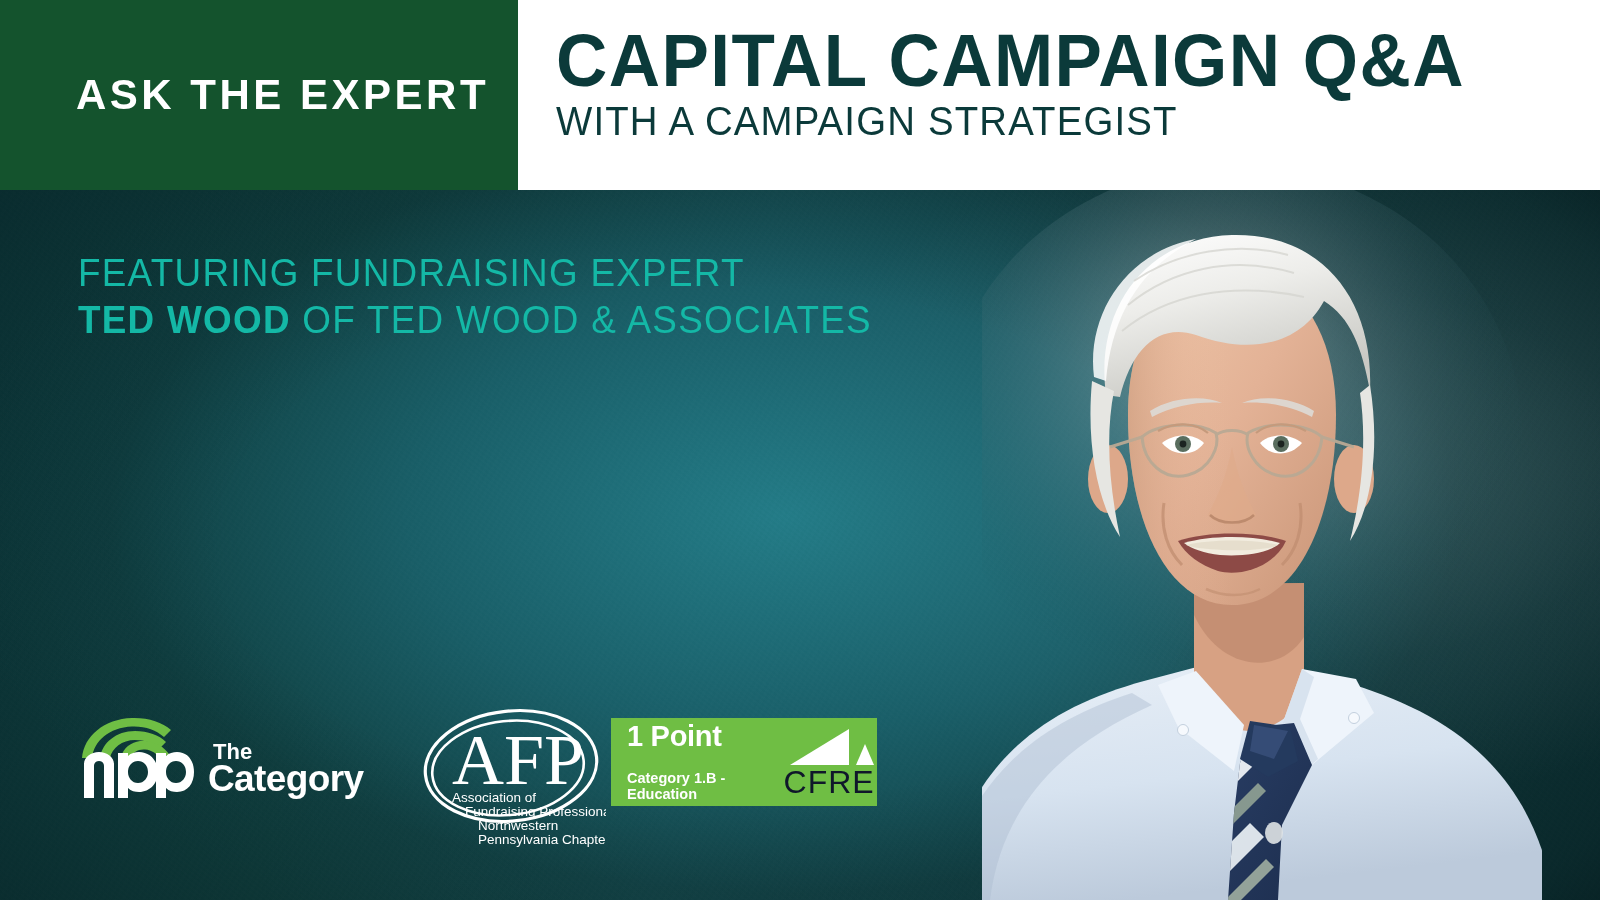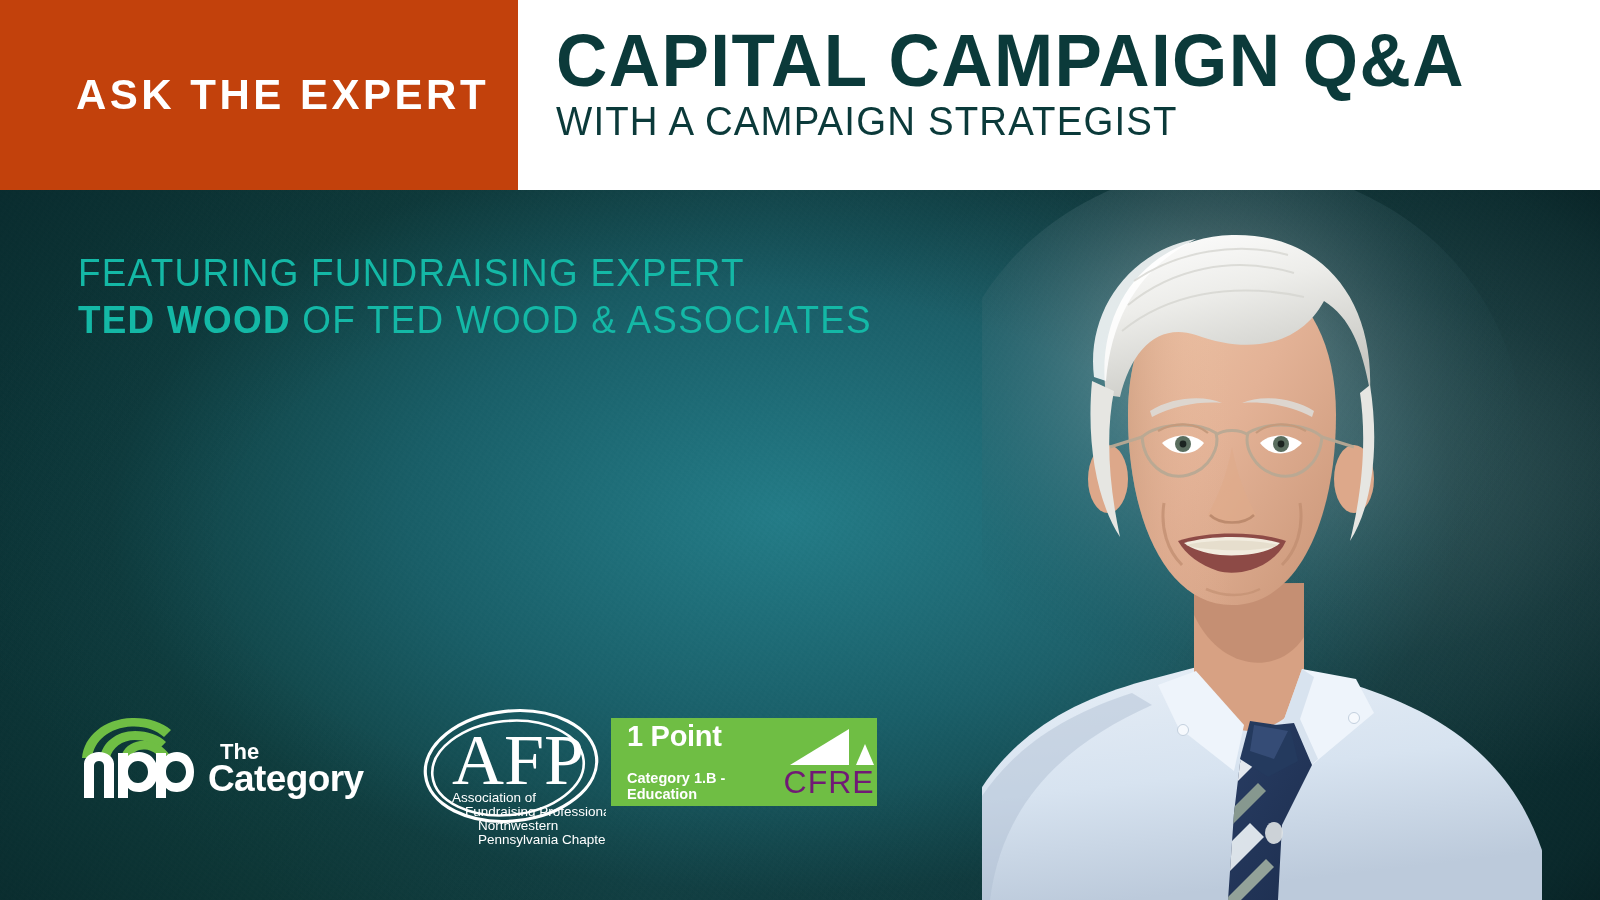--- a/index.html
+++ b/index.html
@@ -26,21 +26,21 @@
     width: 1600px;
     height: 190px;
     background: #ffffff;
     display: flex;
     align-items: stretch;
     z-index: 6;
   }
   .eyebrow-block {
     width: 518px;
     height: 190px;
-    background: #c2410c;
+    background: #14532d;
     display: flex;
     align-items: center;
     flex: 0 0 518px;
   }
   .eyebrow-text {
     color: #ffffff;
     font-size: 42px;
     font-weight: 700;
     letter-spacing: 3.5px;
     margin-left: 76px;
@@ -171,21 +171,21 @@
     display: flex;
     align-items: flex-end;
     gap: 14px;
   }
   .npp-mark { width: 116px; height: 86px; display: block; }
   .npp-word {
     color: #ffffff;
     line-height: 0.92;
     padding-bottom: 2px;
   }
-  .npp-the { font-size: 22px; font-weight: 700; letter-spacing: 0px; display: block; margin-left: 12px; }
+  .npp-the { font-size: 22px; font-weight: 700; letter-spacing: 0px; display: block; margin-left: 5px; }
   .npp-l1 { font-size: 37px; font-weight: 700; letter-spacing: -0.6px; display: block; }
   .npp-l2 { font-size: 37px; font-weight: 700; letter-spacing: -0.6px; display: block; }
 
   
   .afp-logo {
     position: absolute;
     left: 416px;
     top: 0px;
     width: 190px;
     height: 150px;
@@ -230,21 +230,21 @@
   .cfre-right {
     position: relative;
     width: 110px;
     height: 80px;
   }
   .cfre-sail { position: absolute; left: 4px; top: 6px; width: 86px; height: 40px; }
   .cfre-word {
     position: absolute;
     left: 0px;
     top: 44px;
-    color: #701a75;
+    color: #0f172a;
     font-size: 32px;
     font-weight: 400;
     letter-spacing: 1px;
     line-height: 1;
   }
 </style>
 </head>
 <body>
 
 <div id="poster">

